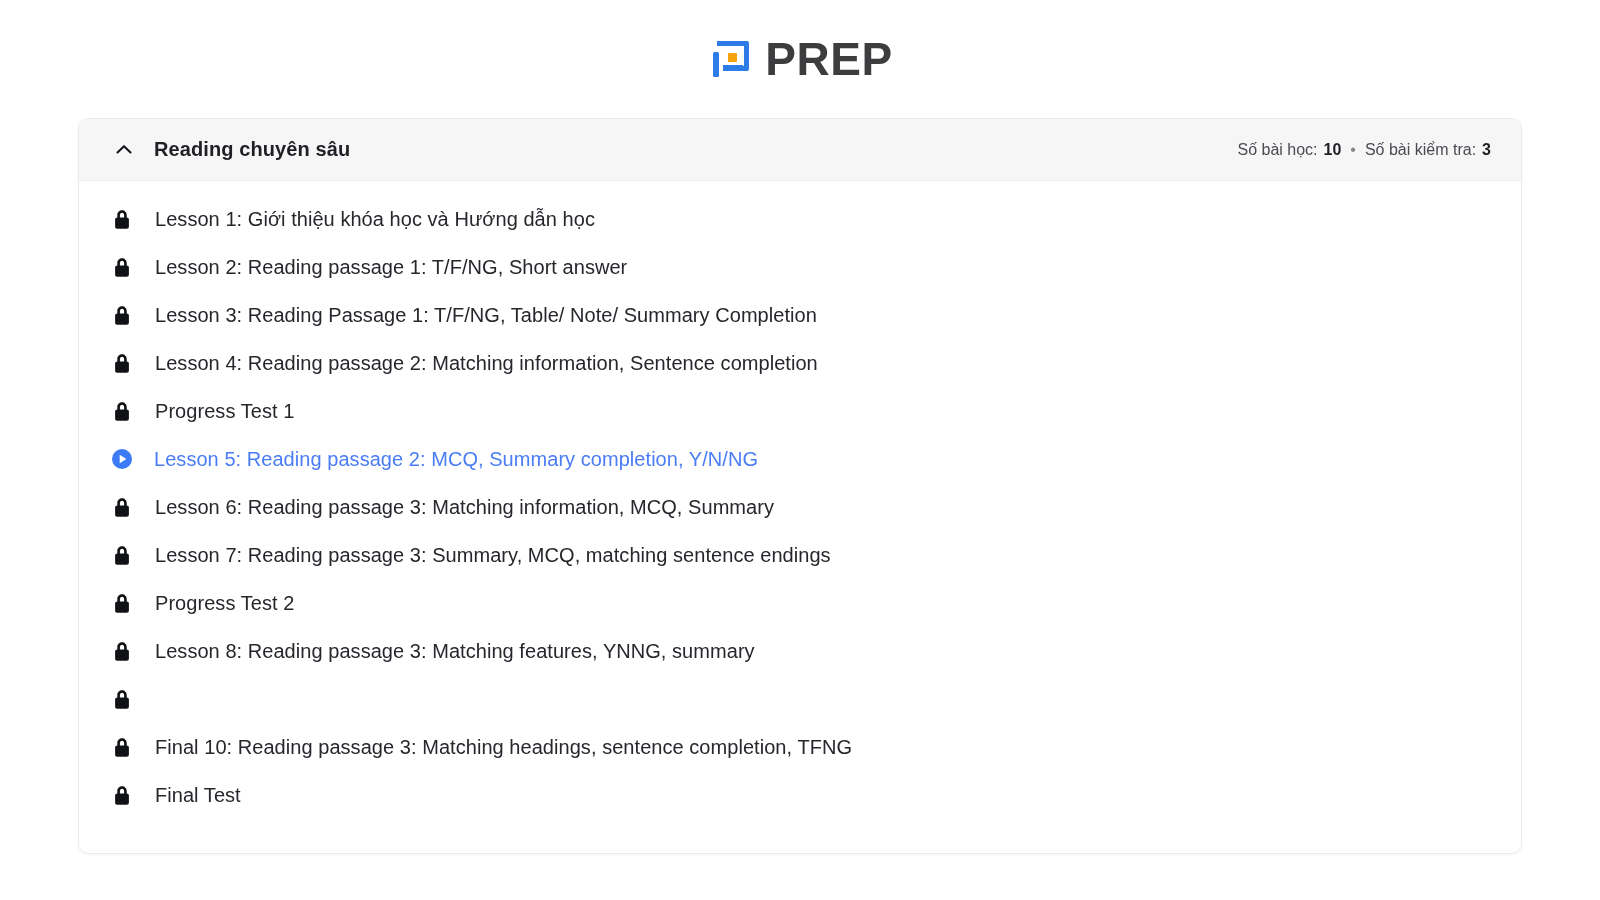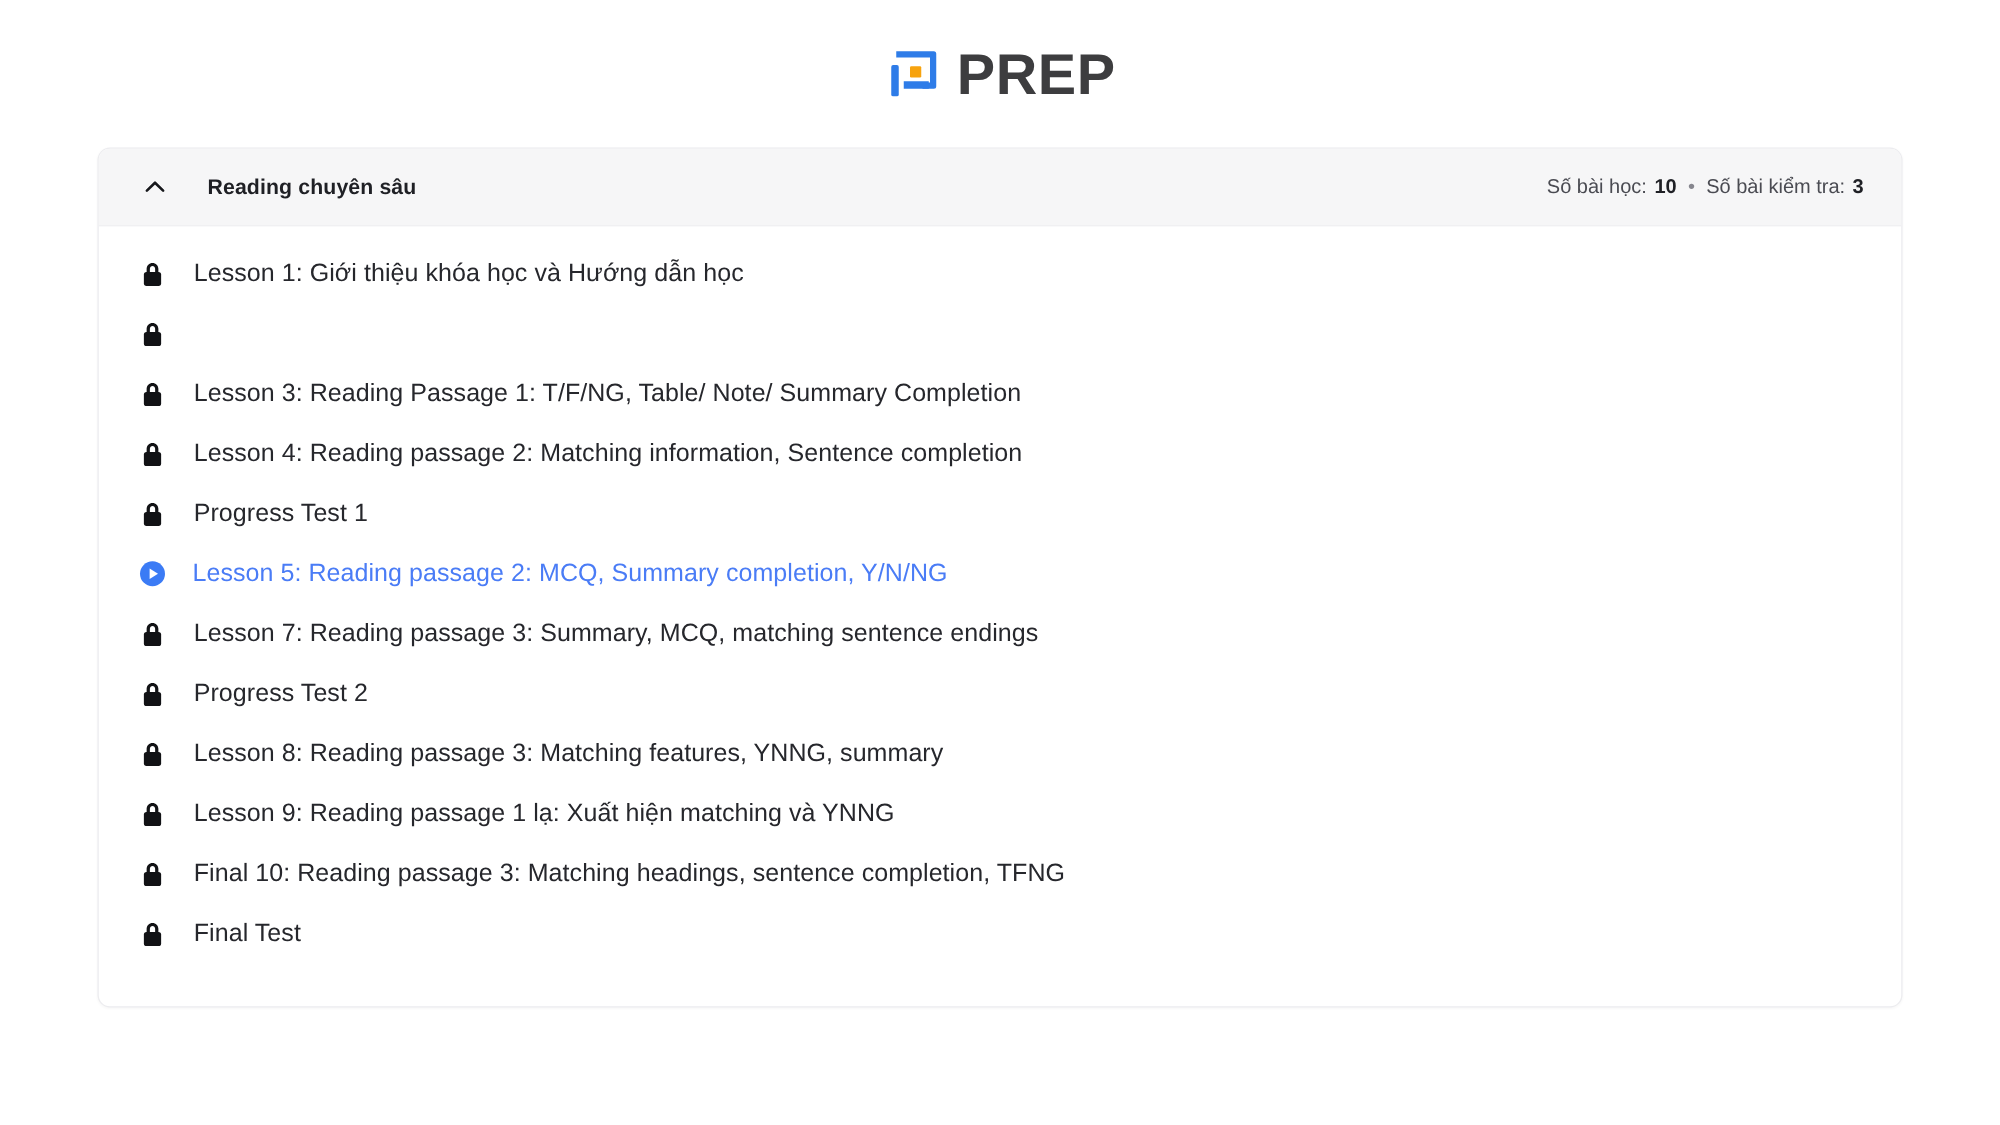--- a/index.html
+++ b/index.html
@@ -72,25 +72,24 @@
     justify-content: center;
     margin-right: 17px;
     background: none;
     border: none;
     padding: 0;
     cursor: pointer;
     flex: 0 0 auto;
   }
   .chevron-btn svg { display: block; }
   .card-title {
-    font-size: 17px;
+    font-size: 20px;
     font-weight: 600;
     color: #1f2025;
     letter-spacing: 0.1px;
-    margin-left: 12px;
   }
   .header-meta {
     margin-left: auto;
     font-size: 16px;
     color: #4a4b52;
     display: flex;
     align-items: center;
     gap: 0;
     white-space: nowrap;
     justify-content: center;
@@ -186,20 +185,21 @@
           </span>
           <span class="lesson-label">Lesson 1: Giới thiệu khóa học và Hướng dẫn học</span>
         </div>
         <div class="lesson-row">
           <span class="lesson-icon">
             <svg width="18" height="21" viewBox="0 0 18 21" aria-hidden="true">
               <path d="M9 1.3c-2.6 0-4.7 2.1-4.7 4.7V9h2.6V6c0-1.2 1-2.2 2.1-2.2S11.1 4.8 11.1 6v3h2.6V6c0-2.6-2.1-4.7-4.7-4.7z" fill="#111215"></path>
               <rect x="2.1" y="8.5" width="13.8" height="11.3" rx="2.1" fill="#111215"></rect>
             </svg>
           </span>
+          <span class="lesson-label">Lesson 2: Reading passage 1: T/F/NG, Short answer</span>
         </div>
         <div class="lesson-row">
           <span class="lesson-icon">
             <svg width="18" height="21" viewBox="0 0 18 21" aria-hidden="true">
               <path d="M9 1.3c-2.6 0-4.7 2.1-4.7 4.7V9h2.6V6c0-1.2 1-2.2 2.1-2.2S11.1 4.8 11.1 6v3h2.6V6c0-2.6-2.1-4.7-4.7-4.7z" fill="#111215"></path>
               <rect x="2.1" y="8.5" width="13.8" height="11.3" rx="2.1" fill="#111215"></rect>
             </svg>
           </span>
           <span class="lesson-label">Lesson 3: Reading Passage 1: T/F/NG, Table/ Note/ Summary Completion</span>
         </div>
@@ -230,20 +230,29 @@
           </span>
           <span class="lesson-label">Lesson 5: Reading passage 2: MCQ, Summary completion, Y/N/NG</span>
         </div>
         <div class="lesson-row">
           <span class="lesson-icon">
             <svg width="18" height="21" viewBox="0 0 18 21" aria-hidden="true">
               <path d="M9 1.3c-2.6 0-4.7 2.1-4.7 4.7V9h2.6V6c0-1.2 1-2.2 2.1-2.2S11.1 4.8 11.1 6v3h2.6V6c0-2.6-2.1-4.7-4.7-4.7z" fill="#111215"></path>
               <rect x="2.1" y="8.5" width="13.8" height="11.3" rx="2.1" fill="#111215"></rect>
             </svg>
           </span>
+          <span class="lesson-label">Lesson 6: Reading passage 3: Matching information, MCQ, Summary</span>
+        </div>
+        <div class="lesson-row">
+          <span class="lesson-icon">
+            <svg width="18" height="21" viewBox="0 0 18 21" aria-hidden="true">
+              <path d="M9 1.3c-2.6 0-4.7 2.1-4.7 4.7V9h2.6V6c0-1.2 1-2.2 2.1-2.2S11.1 4.8 11.1 6v3h2.6V6c0-2.6-2.1-4.7-4.7-4.7z" fill="#111215"></path>
+              <rect x="2.1" y="8.5" width="13.8" height="11.3" rx="2.1" fill="#111215"></rect>
+            </svg>
+          </span>
           <span class="lesson-label">Lesson 7: Reading passage 3: Summary, MCQ, matching sentence endings</span>
         </div>
         <div class="lesson-row">
           <span class="lesson-icon">
             <svg width="18" height="21" viewBox="0 0 18 21" aria-hidden="true">
               <path d="M9 1.3c-2.6 0-4.7 2.1-4.7 4.7V9h2.6V6c0-1.2 1-2.2 2.1-2.2S11.1 4.8 11.1 6v3h2.6V6c0-2.6-2.1-4.7-4.7-4.7z" fill="#111215"></path>
               <rect x="2.1" y="8.5" width="13.8" height="11.3" rx="2.1" fill="#111215"></rect>
             </svg>
           </span>
           <span class="lesson-label">Progress Test 2</span>
@@ -257,21 +266,20 @@
           </span>
           <span class="lesson-label">Lesson 8: Reading passage 3: Matching features, YNNG, summary</span>
         </div>
         <div class="lesson-row">
           <span class="lesson-icon">
             <svg width="18" height="21" viewBox="0 0 18 21" aria-hidden="true">
               <path d="M9 1.3c-2.6 0-4.7 2.1-4.7 4.7V9h2.6V6c0-1.2 1-2.2 2.1-2.2S11.1 4.8 11.1 6v3h2.6V6c0-2.6-2.1-4.7-4.7-4.7z" fill="#111215"></path>
               <rect x="2.1" y="8.5" width="13.8" height="11.3" rx="2.1" fill="#111215"></rect>
             </svg>
           </span>
-          <span class="lesson-label">Lesson 9: Reading passage 1 lạ: Xuất hiện matching và YNNG</span>
         </div>
         <div class="lesson-row">
           <span class="lesson-icon">
             <svg width="18" height="21" viewBox="0 0 18 21" aria-hidden="true">
               <path d="M9 1.3c-2.6 0-4.7 2.1-4.7 4.7V9h2.6V6c0-1.2 1-2.2 2.1-2.2S11.1 4.8 11.1 6v3h2.6V6c0-2.6-2.1-4.7-4.7-4.7z" fill="#111215"></path>
               <rect x="2.1" y="8.5" width="13.8" height="11.3" rx="2.1" fill="#111215"></rect>
             </svg>
           </span>
           <span class="lesson-label">Final 10: Reading passage 3: Matching headings, sentence completion, TFNG</span>
         </div>

